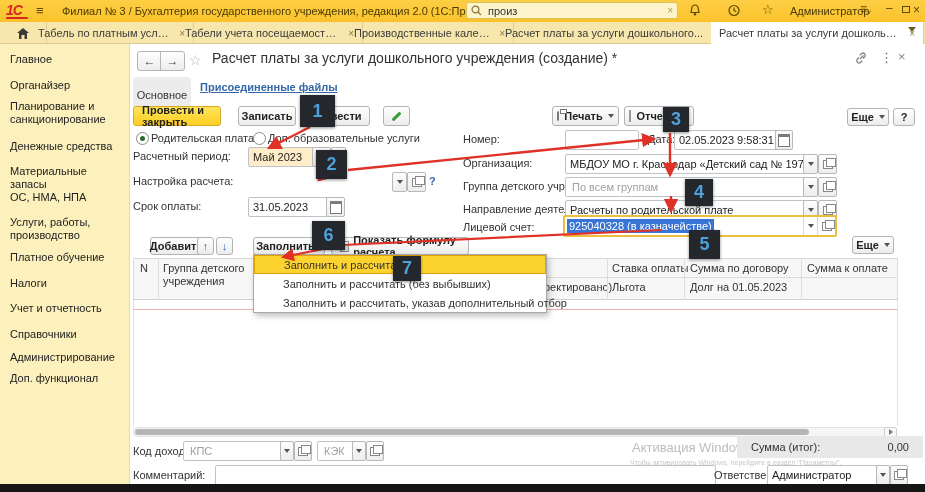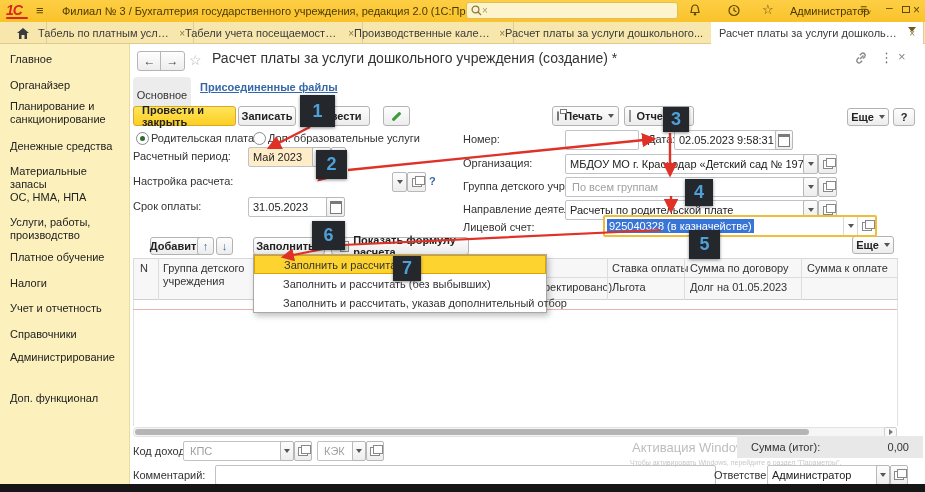--- a/index.html
+++ b/index.html
@@ -81,21 +81,21 @@
   .mi{height:19px;display:flex;align-items:center;padding-left:29px;font-size:11px;color:#333;cursor:pointer;white-space:nowrap;}
   .mi.hot{background:#fdd330;border:1px solid #e0a000;height:17px;}
 
   
   #sumbox{left:737px;top:436px;width:186px;height:22px;background:#e8e8e8;display:flex;align-items:center;justify-content:space-between;padding:0 14px 0 14px;font-size:11px;color:#333;}
   #wm1{left:632px;top:440px;font-size:13px;color:#bdbdbd;}
   #wm2{left:630px;top:459px;font-size:7px;color:#c8c8c8;}
   #blackbar{left:0;top:484px;width:925px;height:8px;background:#161616;}
 
   
-  #acct-wrap{left:563px;top:215px;width:274px;height:22px;border:2px solid #edbe3b;border-radius:2px;background:#fff;display:flex;align-items:stretch;z-index:5;margin-left:40px;}
+  #acct-wrap{left:563px;top:215px;width:274px;height:22px;border:2px solid #edbe3b;border-radius:2px;background:#fff;display:flex;align-items:stretch;z-index:5;}
   #acct-text{flex:1;display:flex;align-items:center;padding-left:2px;font-size:11px;overflow:hidden;white-space:nowrap;}
   #acct-text span{background:#3875d6;color:#fff;padding:1px 2px;}
   #acct-dd{width:13px;border-left:1px solid #d8d8d8;display:flex;align-items:center;justify-content:center;cursor:pointer;}
   #acct-open{width:17px;border-left:1px solid #d8d8d8;display:flex;align-items:center;justify-content:center;cursor:pointer;}
 
   
   .co{position:absolute;background:#24272b;color:#4f9fd8;font-weight:bold;font-size:18px;display:flex;align-items:center;justify-content:center;box-shadow:0 1px 3px rgba(0,0,0,.45);z-index:60;}
   #arrows{position:absolute;left:0;top:0;width:925px;height:492px;z-index:55;pointer-events:none;}
 
   .icon-pen{width:3px;height:11px;background:#3c9a3c;transform:rotate(45deg);border-radius:1px;}
@@ -114,20 +114,21 @@
   <div id="topbar" class="abs">
     <div id="logo" class="abs">1С</div>
     <div id="logo-underline" class="abs"></div>
     <div id="burger" class="abs">≡</div>
     <div id="apptitle" class="abs">Филиал № 3 / Бухгалтерия государственного учреждения, редакция 2.0  (1С:Предприятие)</div>
     <div id="searchbox" class="abs">
       <svg width="11" height="11" viewBox="0 0 11 11">
           <circle cx="4.5" cy="4.5" r="3.4" fill="none" stroke="#8a7a40" stroke-width="1.3"></circle>
           <line x1="7" y1="7" x2="10" y2="10" stroke="#8a7a40" stroke-width="1.3"></line>
         </svg>
+      <input value="произ" style="">
       <span id="search-clear">×</span>
     </div>
     <svg class="tb-ico" style="left:688px" width="14" height="15" viewBox="0 0 14 15">
         <path d="M7 2 C4.6 2 3.8 3.8 3.7 6 L3 9.5 H11 L10.3 6 C10.2 3.8 9.4 2 7 2 Z" fill="none" stroke="#5c4a00" stroke-width="1.2"></path>
         <circle cx="7" cy="11.3" r="1.2" fill="#5c4a00"></circle>
       </svg>
     <svg class="tb-ico" style="left:727px" width="14" height="15" viewBox="0 0 14 15">
         <circle cx="7" cy="7.5" r="5" fill="none" stroke="#5c4a00" stroke-width="1.2"></circle>
         <path d="M7 4.5 V7.5 L9.3 8.8" fill="none" stroke="#5c4a00" stroke-width="1.2"></path>
       </svg>
@@ -173,41 +174,41 @@
     <div class="snav" style="top:56px">Планирование и санкционирование</div>
     <div class="snav" style="top:96px">Денежные средства</div>
     <div class="snav" style="top:121px">Материальные запасы</div>
     <div class="snav" style="top:147px">ОС, НМА, НПА</div>
     <div class="snav" style="top:172px">Услуги, работы, производство</div>
     <div class="snav" style="top:207px">Платное обучение</div>
     <div class="snav" style="top:233px">Налоги</div>
     <div class="snav" style="top:258px">Учет и отчетность</div>
     <div class="snav" style="top:284px">Справочники</div>
     <div class="snav" style="top:307px">Администрирование</div>
-    <div class="snav" style="top:348px">Доп. функционал</div>
+    <div class="snav" style="top:328px">Доп. функционал</div>
   </div>
 
   <div class="navbtn" style="left:137px;border-radius:3px 0 0 3px">←</div>
   <div class="navbtn" style="left:160px;border-radius:0 3px 3px 0">→</div>
   <div id="fav-star" class="abs">☆</div>
   <div id="doc-title" class="abs">Расчет платы за услуги дошкольного учреждения (создание) *</div>
   <svg class="abs" style="left:854px;top:51px" width="14" height="14" viewBox="0 0 14 14">
       <g fill="none" stroke="#888" stroke-width="1.4">
         <path d="M6 8 L9.5 4.5"></path>
         <path d="M5 6.5 L3.2 8.3 a2.3 2.3 0 0 0 3.2 3.2 L8.2 9.7"></path>
         <path d="M9 7.5 L10.8 5.7 a2.3 2.3 0 0 0 -3.2 -3.2 L5.8 4.3"></path>
       </g>
     </svg>
   <div id="hdr-dots" class="abs">⋮</div>
   <div id="hdr-close" class="abs">×</div>
 
   <div id="tab-main" class="abs">Основное</div>
   <div id="tab-files" class="abs">Присоединенные файлы</div>
 
-  <div class="btn primary" style="left:133px;top:106px;width:103px">Провести и закрыть</div>
+  <div class="btn primary" style="left:133px;top:106px;width:88px">Провести и закрыть</div>
   <div class="btn" style="left:238px;top:106px;width:58px">Записать</div>
   <div class="btn" style="left:301px;top:106px;width:69px">Провести</div>
   <div class="btn" style="left:383px;top:106px;width:27px">
       <span class="icon-pen"></span>
     </div>
   <div class="btn dd" style="left:552px;top:106px;width:67px">
       <span class="icon-print" style="margin-right:5px"></span>
       <span>Печать</span>
     </div>
   <div class="btn dd" style="left:624px;top:106px;width:70px">

